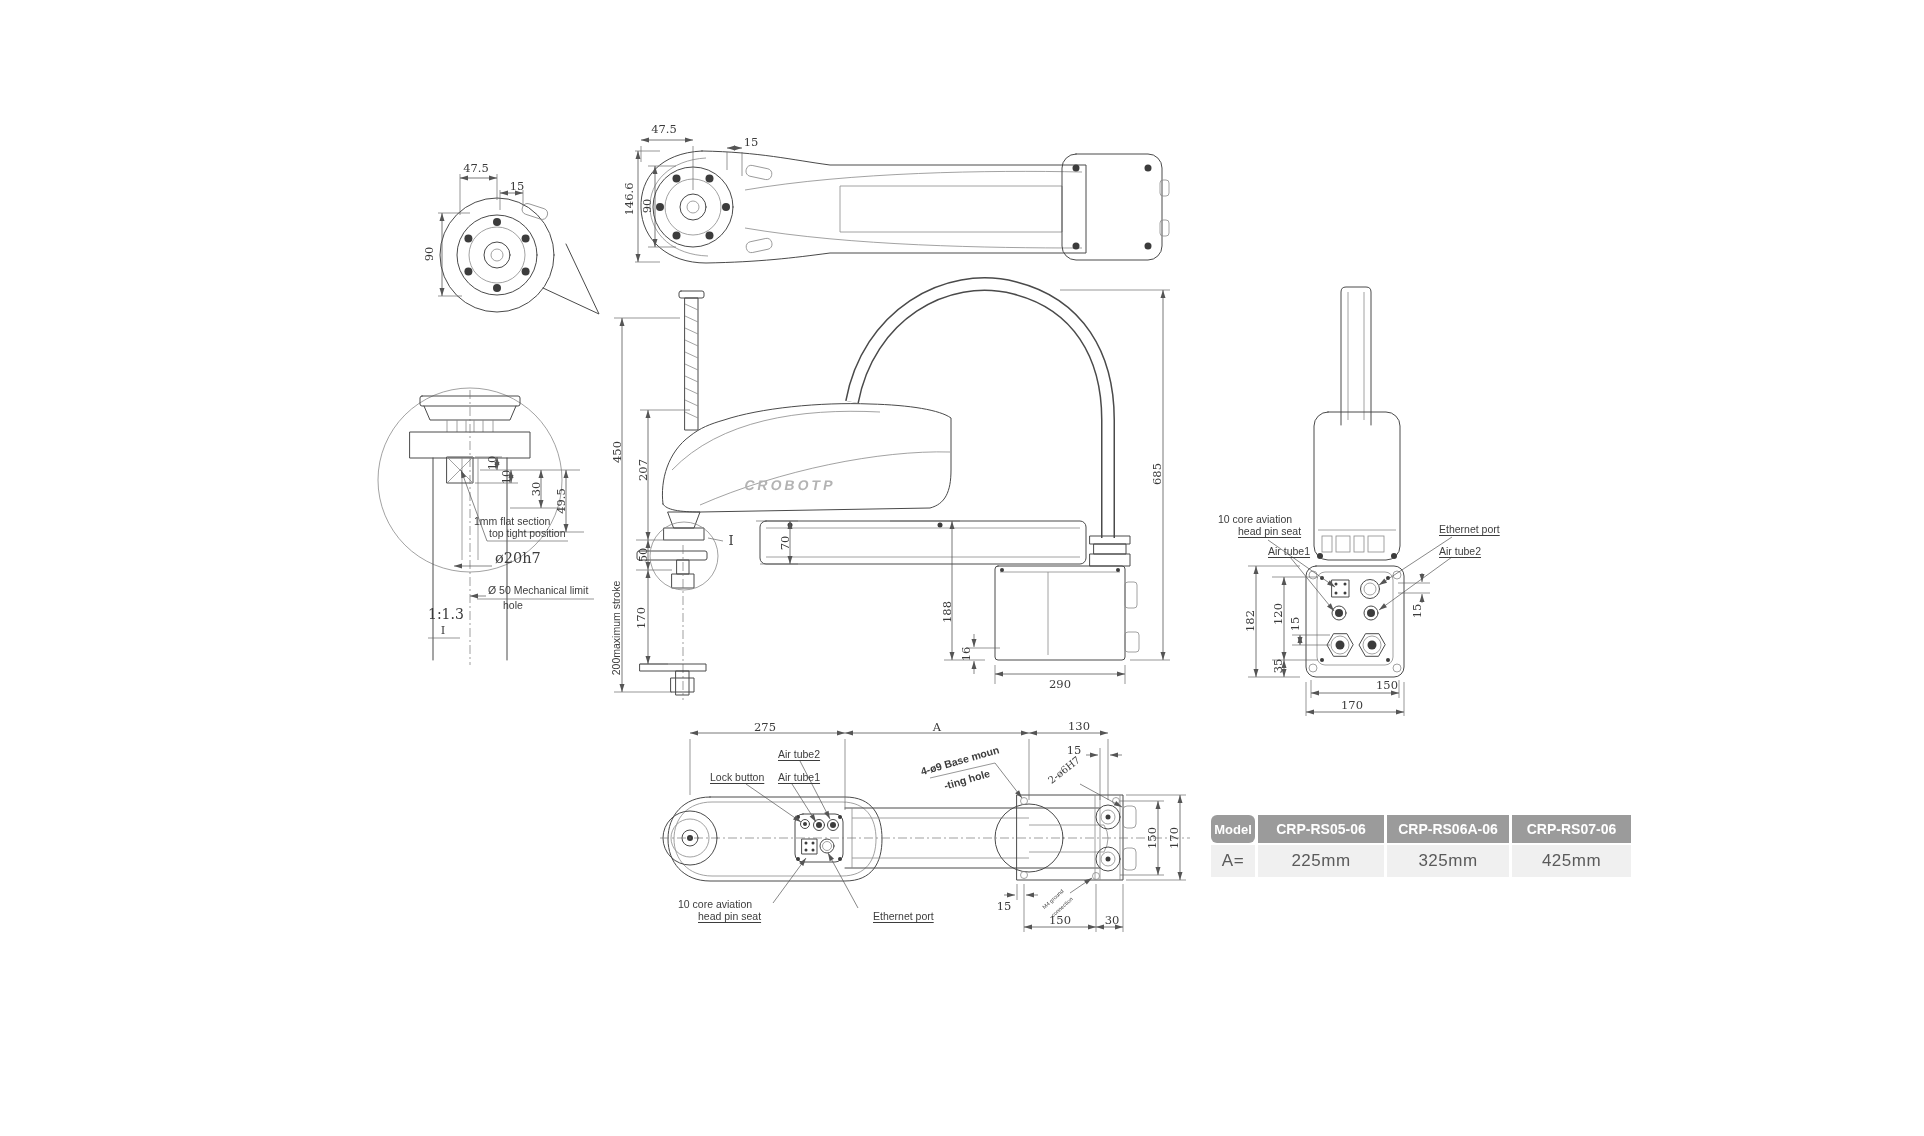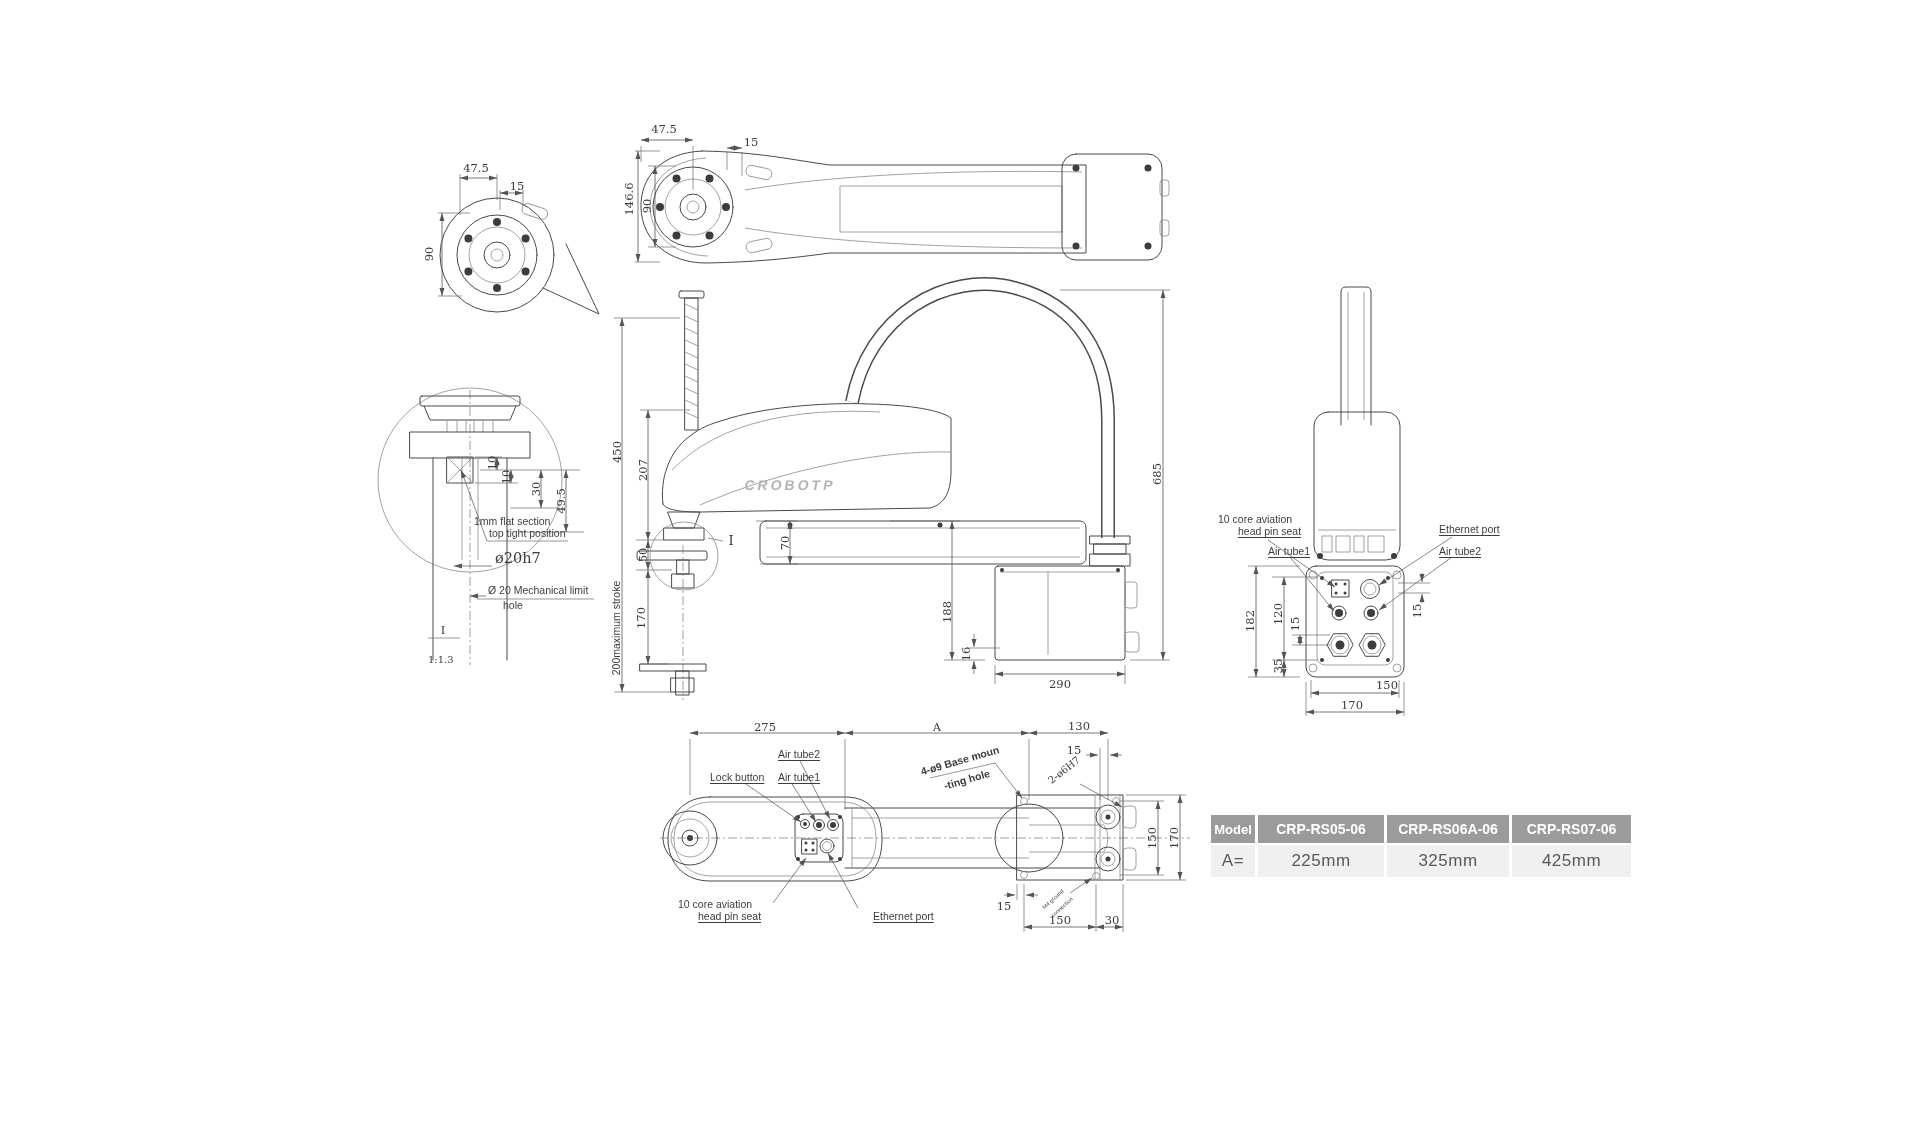--- a/index.html
+++ b/index.html
@@ -21,21 +21,21 @@
   .ctr{transform:translate(-50%,-50%);}
   .r90{transform:translate(-50%,-50%) rotate(-90deg);}
   .und{text-decoration:underline;text-underline-offset:2px;padding-left:20px;}
   .big{font-family:"DejaVu Serif",serif;font-size:14.5px;}
   .logo{font-weight:bold;font-size:14px;letter-spacing:3px;color:#b3b3b3;
         transform:translate(-50%,-50%) skewX(-10deg);}
   .spec-table{position:absolute;left:1211px;top:815px;}
   .t-head,.t-row{display:flex;gap:3px;margin-bottom:2px;}
   .cell{display:flex;align-items:center;justify-content:center;}
   .t-head .cell{background:#9b9b9b;color:#ffffff;font-weight:bold;font-size:14px;height:28px;}
-  .t-head .c0{font-size:13px;}
+  .t-head .c0{font-size:13px;border-radius:6px;}
   .t-row .cell{background:#f0f0f0;color:#5a5a5a;font-size:17px;height:32px;letter-spacing:.5px;}
   .c0{width:44px;}.c1{width:126px;text-align:center;}.c2{width:122px;}.c3{width:119px;}
 </style>
 </head>
 <body>
 
 <div id="canvas">
 
 <svg width="1924" height="1136" viewBox="0 0 1924 1136">
   <defs>
@@ -311,24 +311,24 @@
 <span class="lbl dimlbl ctr" style="left:517px;top:186px">15</span>
 <span class="lbl dimlbl r90" style="left:429px;top:254px">90</span>
 
 <span class="lbl dimlbl r90" style="left:492px;top:463px">10</span>
 <span class="lbl dimlbl r90" style="left:506px;top:477px">10</span>
 <span class="lbl dimlbl r90" style="left:536px;top:489px">30</span>
 <span class="lbl dimlbl r90" style="left:561px;top:501px">49.5</span>
 <span class="lbl" style="left:474px;top:516px">1mm flat section</span>
 <span class="lbl" style="left:489px;top:528px">top tight position</span>
 <span class="lbl big" style="left:495px;top:551px">ø20h7</span>
-<span class="lbl" style="left:488px;top:585px">Ø 20 Mechanical limit</span>
+<span class="lbl" style="left:488px;top:585px">Ø 50 Mechanical limit</span>
 <span class="lbl" style="left:503px;top:600px">hole</span>
 <span class="lbl dimlbl ctr" style="left:443px;top:630px">I</span>
-<span class="lbl dimlbl" style="left:428px;top:654px;font-size:10px">1:1.3</span>
+<span class="lbl dimlbl" style="left:428px;top:607px;font-size:14px">1:1.3</span>
 
 <span class="lbl dimlbl ctr" style="left:664px;top:129px">47.5</span>
 <span class="lbl dimlbl ctr" style="left:751px;top:142px">15</span>
 <span class="lbl dimlbl r90" style="left:629px;top:199px">146.6</span>
 <span class="lbl dimlbl r90" style="left:647px;top:206px">90</span>
 
 <span class="lbl dimlbl r90" style="left:617px;top:452px">450</span>
 <span class="lbl dimlbl r90" style="left:643px;top:470px">207</span>
 <span class="lbl logo" style="left:790px;top:486px">CROBOTP</span>
 <span class="lbl dimlbl ctr" style="left:731px;top:541px;font-size:13px">I</span>

